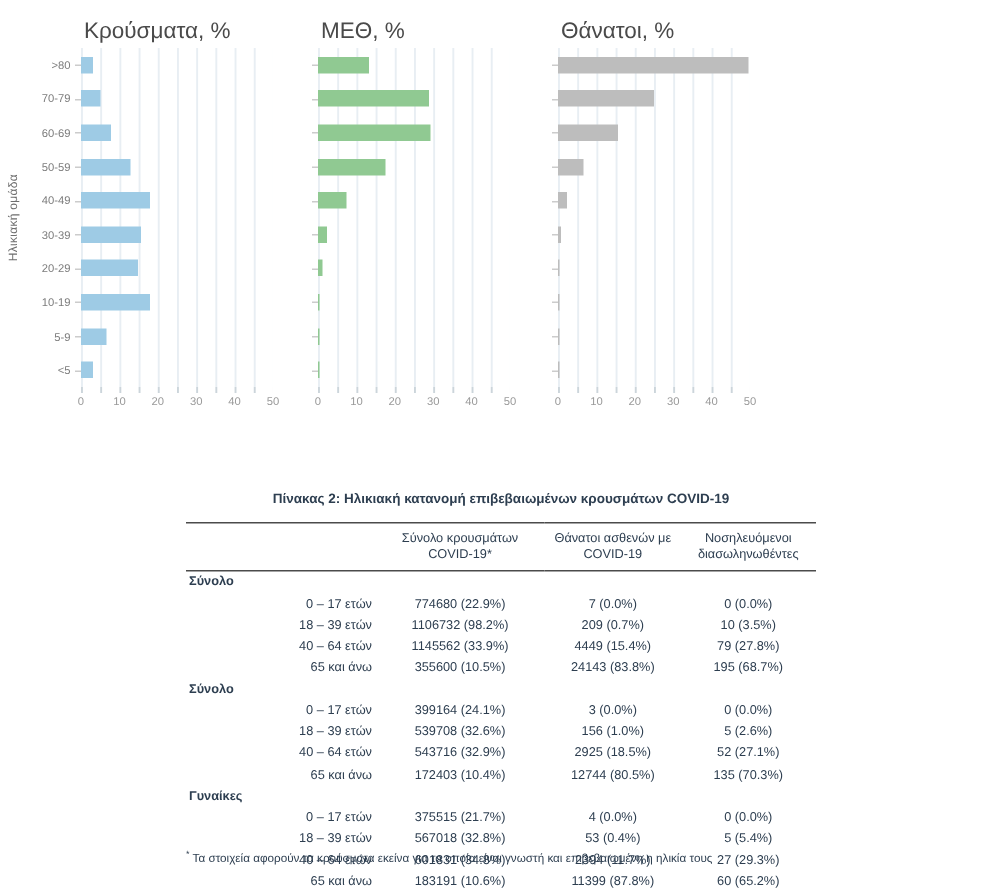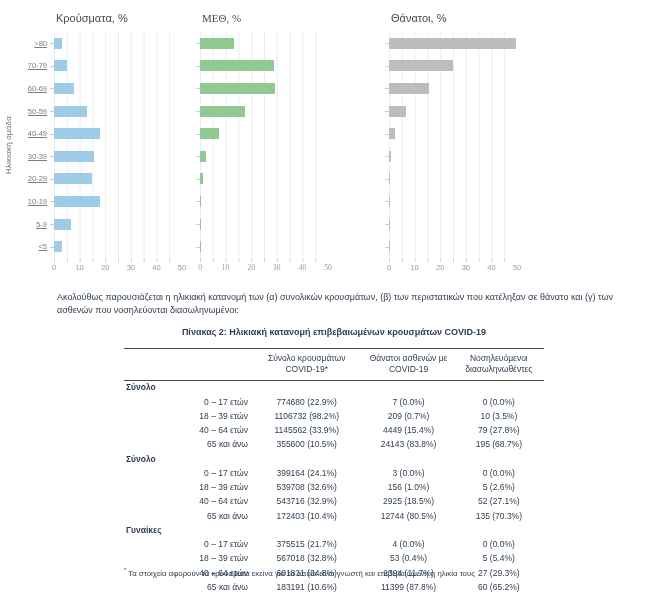--- a/index.html
+++ b/index.html
@@ -13,28 +13,28 @@
   .charts { position:absolute; left:0; top:12px; display:flex; align-items:flex-start; }
   .ylabel-wrap {
     width:16px; height:226px; margin-top:20px; display:flex;
     align-items:center; justify-content:center;
   }
   .ylabel {
     writing-mode:vertical-rl; transform:rotate(180deg);
     font-size:8px; color:#6e6e6e; letter-spacing:.2px; white-space:nowrap;
   }
   .chart { margin-left:0; }
-  .chart-title { font-size:11px; color:#4a4a4a; height:20px; padding-left:2px; }
+  .chart-title { font-size:15px; color:#4a4a4a; height:20px; padding-left:2px; }
   .chart-body { display:flex; }
   .cat-labels {
     width:38px; height:226px; display:flex; flex-direction:column;
   }
   .cat-label {
     height:10%; display:flex; align-items:center; justify-content:flex-end;
-    padding-right:7px; font-size:7.5px; color:#7d7d7d; white-space:nowrap;text-decoration:underline;
+    padding-right:7px; font-size:7.5px; color:#7d7d7d; white-space:nowrap;
   }
   .plot {
     width:128px; height:226px; position:relative;
     background-image:linear-gradient(to right, #e8eef3 1px, transparent 1px);
     background-size:10% 100%;
     display:flex; flex-direction:column;
   }
   .bar-row { height:10%; display:flex; align-items:center; position:relative; }
   .bar-row::before {
     content:""; position:absolute; left:-4px; top:50%; width:4px; height:1px;
@@ -44,22 +44,22 @@
   .tickstrip {
     width:128px; height:4px;
     background-image:linear-gradient(to right, #ccd5db 1px, transparent 1px);
     background-size:10% 100%;
   }
   .xticks { position:relative; width:128px; height:12px; }
   .xticks span {
     position:absolute; top:1px; transform:translateX(-50%);
     font-size:7.5px; color:#9a9a9a;
   }
-  .gap1 { margin-left:18px;font-family:Liberation Serif, serif; }
-  .gap2 { margin-left:61px; }
+  .gap1 { margin-left:30px; }
+  .gap2 { margin-left:32px; }
 
   
   .intro {
     position:absolute; left:57px; top:291px; width:556px;
     font-size:9px; line-height:1.4; text-align:justify;
   }
   .table-title {
     position:absolute; left:0; top:327px; width:668px; text-align:center;
     font-size:9px; font-weight:700;
   }
@@ -246,21 +246,20 @@
               <span style="left: 40%;">20</span>
               <span style="left: 60%;">30</span>
               <span style="left: 80%;">40</span>
               <span style="left: 100%;">50</span>
             </div>
         </div>
       </div>
     </div>
   </div>
 
-  <div class="intro">Ακολούθως παρουσιάζεται η ηλικιακή κατανομή των (α) συνολικών κρουσμάτων, (β) των περιστατικών που κατέληξαν σε θάνατο και (γ) των ασθενών που νοσηλεύονται διασωληνωμένοι:</div>
 
   <div class="table-title">Πίνακας 2: Ηλικιακή κατανομή επιβεβαιωμένων κρουσμάτων COVID-19</div>
 
   <div class="table-wrap">
     <table>
       <colgroup>
         <col style="width:30%">
           <col style="width:27%">
           <col style="width:21.5%">
           <col style="width:21.5%">

